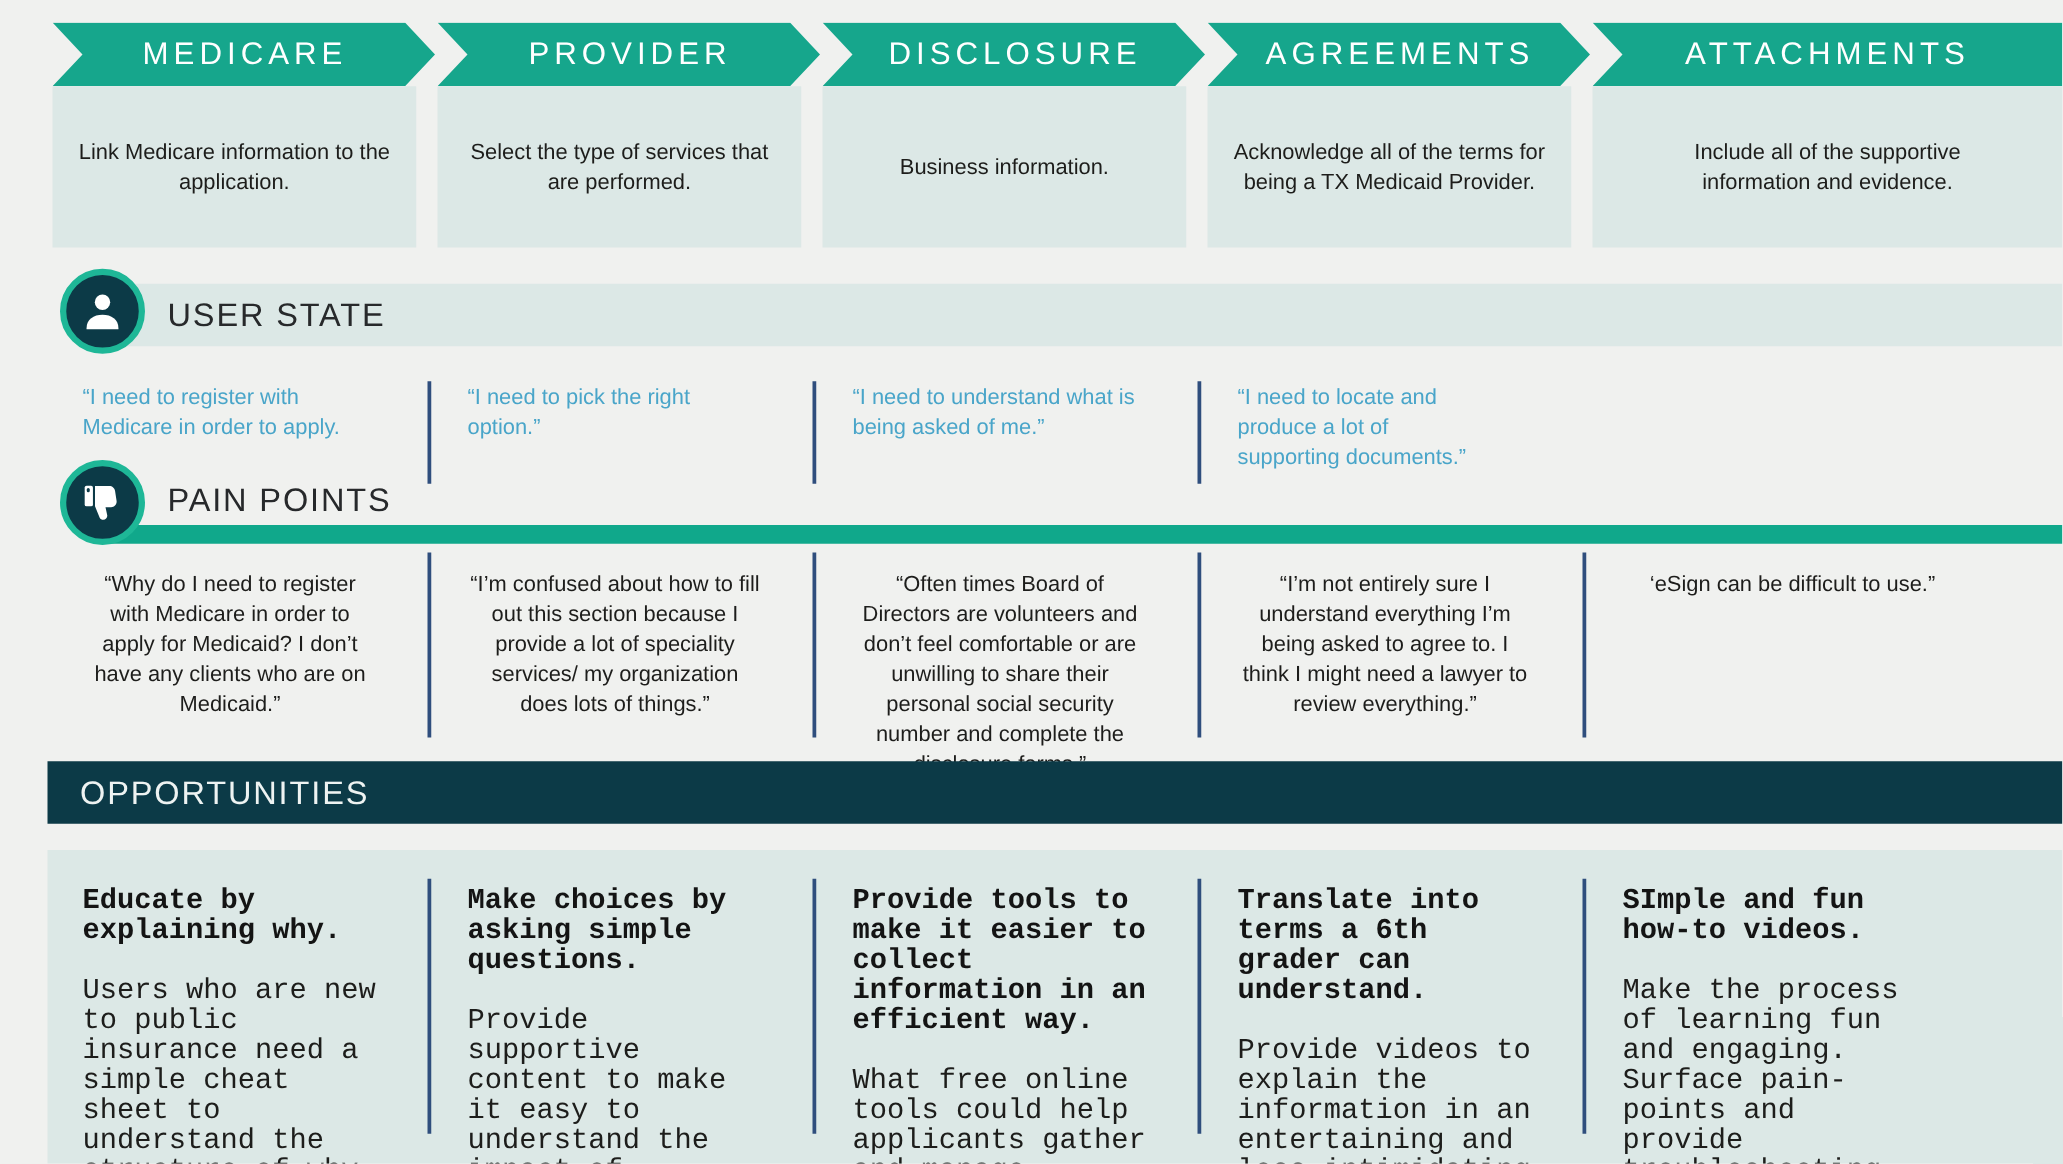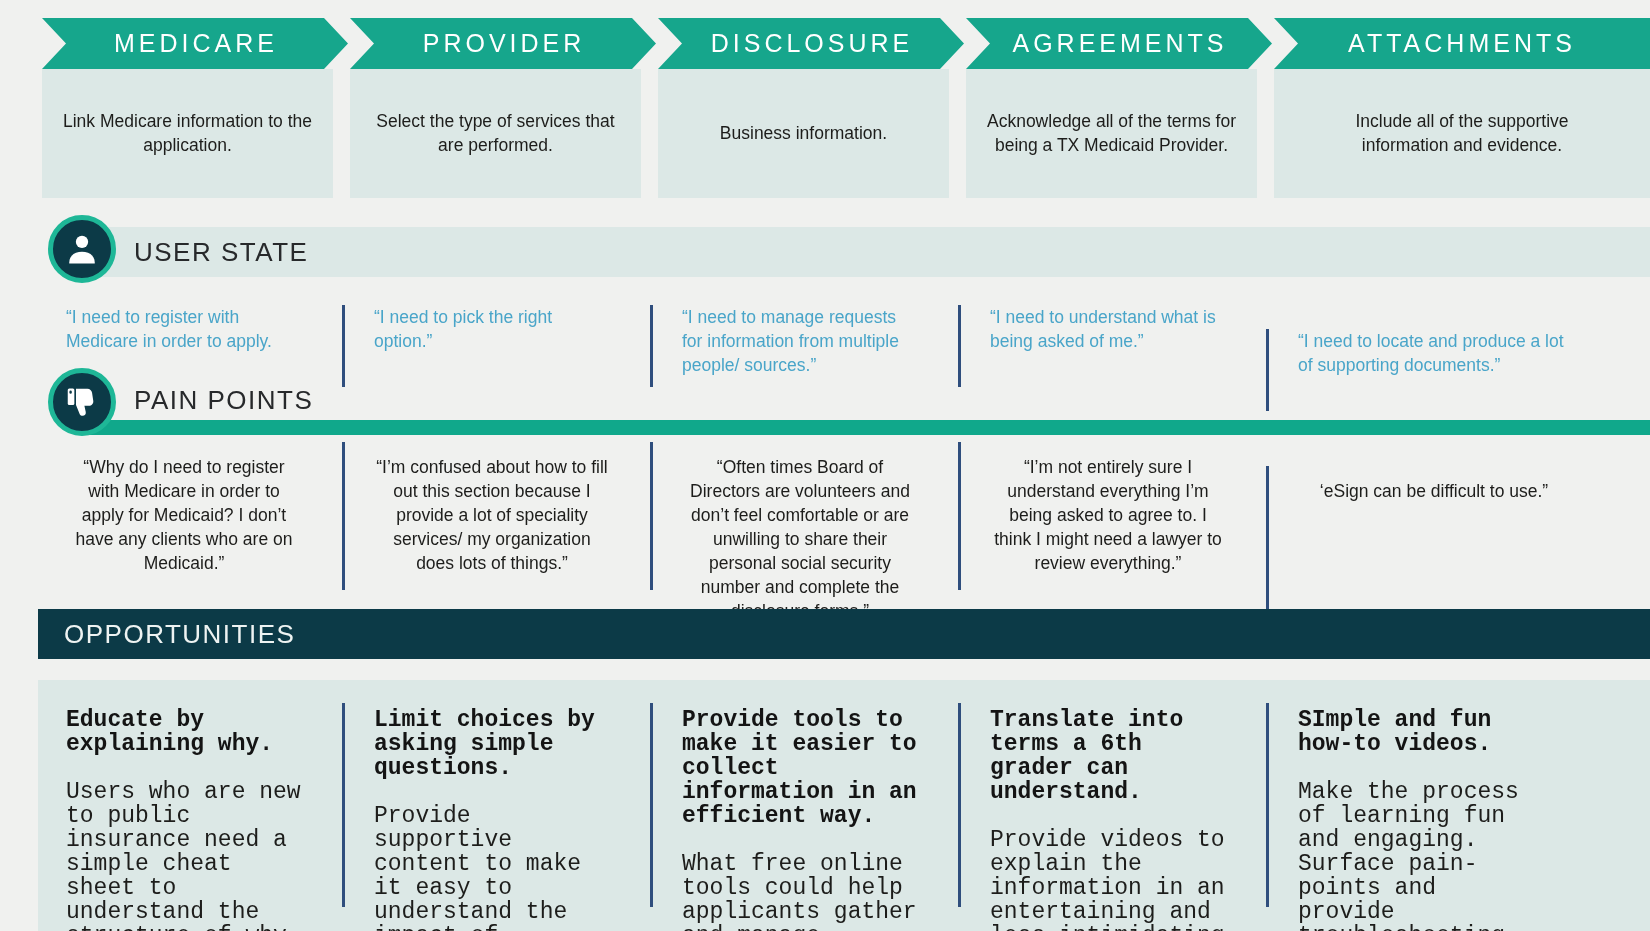--- a/index.html
+++ b/index.html
@@ -49,21 +49,21 @@
   .user-band .band-label { position:static; line-height:50px; margin-left:52px; }
   .user-icon-pos { top:215px; }
 
   .pain-label { top:385px; }
   .pain-icon-pos { top:368px; }
   .pain-bar { position:absolute; top:420px; left:82px; right:0; height:15px; background:#10a88b; z-index:1; }
 
   
   .quotes { left:42px; right:0; position:absolute; }
   .quotes .cell { position:relative; padding:0 48px 0 24px; font-size:17.5px; line-height:24px; }
-  .quotes .cell:last-child { padding-right:80px;margin-top:24px; }
+  .quotes .cell:last-child { padding-right:80px; }
   .user-quotes { top:305px; color:#49a5c9; }
   .pain-quotes { top:455px; color:#1d1d1b;text-align:center; }
   .vdiv { position:absolute; left:-8px; width:3px; background:#2f4e7d; }
   .user-quotes .vdiv { top:0; height:82px; }
   .pain-quotes .vdiv { top:-13px; height:148px; }
 
   
   .opp-band {
     position:absolute; top:609px; left:38px; right:0; height:50px;
     background:#0c3a47; color:#eef3f2;
@@ -124,21 +124,20 @@
   <div class="circle-icon user-icon-pos">
     <svg viewBox="0 0 24 24" aria-hidden="true">
       <circle cx="12" cy="7.2" r="4.1" fill="#ffffff"></circle>
       <path d="M3.5 21c0-4.6 3.8-7.1 8.5-7.1s8.5 2.5 8.5 7.1v.6h-17z" fill="#ffffff"></path>
     </svg>
   </div>
 
   <div class="quotes user-quotes grid5">
     <div class="cell"><span>“I need to register with Medicare in order to apply.</span></div>
     <div class="cell"><span class="vdiv"></span><span>“I need to pick the right option.”</span></div>
-    <div class="cell"><span class="vdiv"></span><span>“I need to manage requests for information from multiple people/ sources.”</span></div>
     <div class="cell"><span class="vdiv"></span><span>“I need to understand what is being asked of me.”</span></div>
     <div class="cell"><span class="vdiv"></span><span>“I need to locate and produce a lot of supporting documents.”</span></div>
   </div>
 
   <div class="pain-bar"></div>
   <span class="free-label pain-label">PAIN POINTS</span>
   <div class="circle-icon pain-icon-pos">
     <svg viewBox="0 0 24 24" aria-hidden="true">
       <rect x="2.5" y="3" width="4.4" height="11" rx="1" fill="#ffffff"></rect>
       <path d="M8 3.2h7.6c1.6 0 2.9 1.1 3.1 2.7l.8 5.2c.3 1.8-1.1 3.4-2.9 3.4h-3l.9 4.1c.3 1.3-.7 2.6-2.1 2.6-.8 0-1.5-.4-1.9-1.1L8 14z" fill="#ffffff"></path>
@@ -159,21 +158,21 @@
   </div>
 
   <div class="opp-panel">
     <div class="opp-grid grid5">
       <div class="cell">
         <div class="opp-title">Educate by explaining why.</div>
         <div class="opp-body">Users who are new to public insurance need a simple cheat sheet to understand the structure of why things work in a particular way.</div>
       </div>
       <div class="cell">
         <span class="vdiv"></span>
-        <div class="opp-title">Limit choices by asking simple questions.</div>
+        <div class="opp-title">Make choices by asking simple questions.</div>
         <div class="opp-body">Provide supportive content to make it easy to understand the impact of different choices.</div>
       </div>
       <div class="cell">
         <span class="vdiv"></span>
         <div class="opp-title">Provide tools to make it easier to collect information in an efficient way.</div>
         <div class="opp-body">What free online tools could help applicants gather and manage information?</div>
       </div>
       <div class="cell">
         <span class="vdiv"></span>
         <div class="opp-title">Translate into terms a 6th grader can understand.</div>

